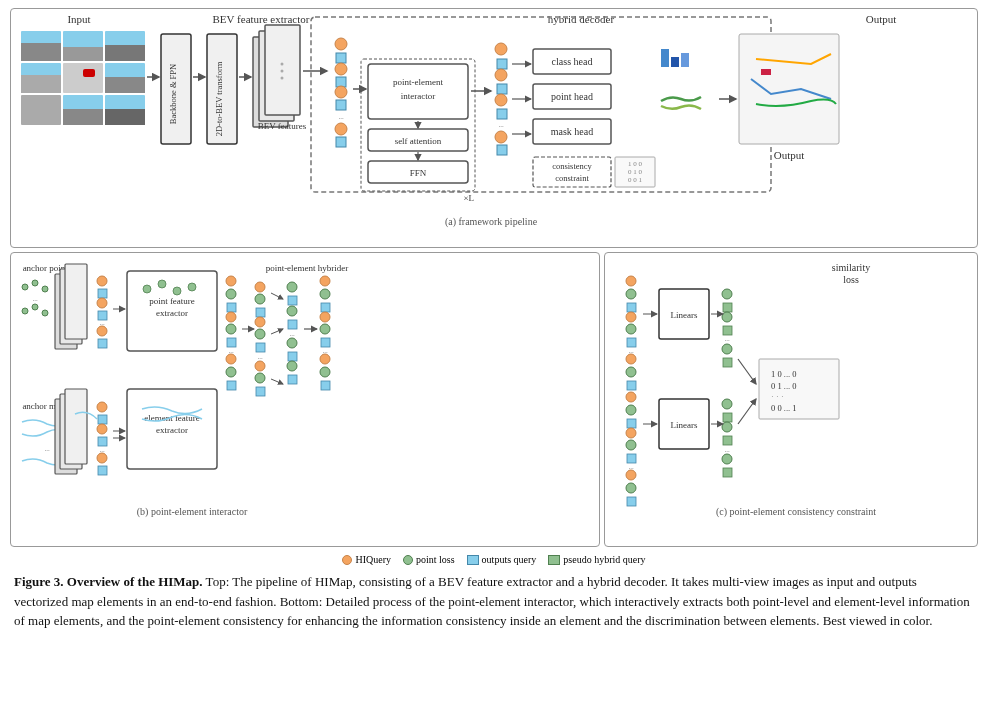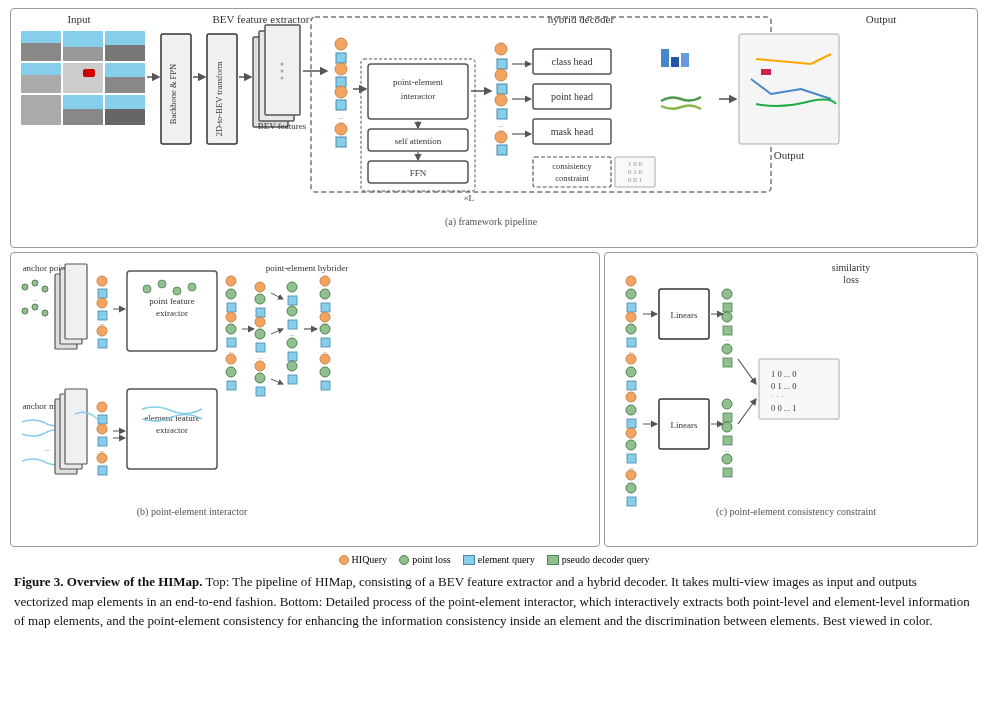--- a/index.html
+++ b/index.html
@@ -454,25 +454,25 @@
     <div class="legend-item">
       <div class="legend-circle-orange"></div>
       <span>HIQuery</span>
     </div>
     <div class="legend-item">
       <div class="legend-circle-green"></div>
       <span>point loss</span>
     </div>
     <div class="legend-item">
       <div class="legend-rect-blue"></div>
-      <span>element query</span>
+      <span>outputs query</span>
     </div>
     <div class="legend-item">
       <div class="legend-rect-green"></div>
-      <span>pseudo decoder query</span>
+      <span>pseudo hybrid query</span>
     </div>
   </div>
 
   <div class="figure-caption">
     <span class="figure-caption-bold">Figure 3. Overview of the HIMap.</span><span> Top: The pipeline of HIMap, consisting of a BEV feature extractor and a hybrid decoder. It takes multi-view images as input and outputs vectorized map elements in an end-to-end fashion. Bottom: Detailed process of the point-element interactor, which interactively extracts both point-level and element-level information of map elements, and the point-element consistency for enhancing the information consistency inside an element and the discrimination between elements. Best viewed in color.</span>
   </div>
 
 </div>
 
 </body></html>

